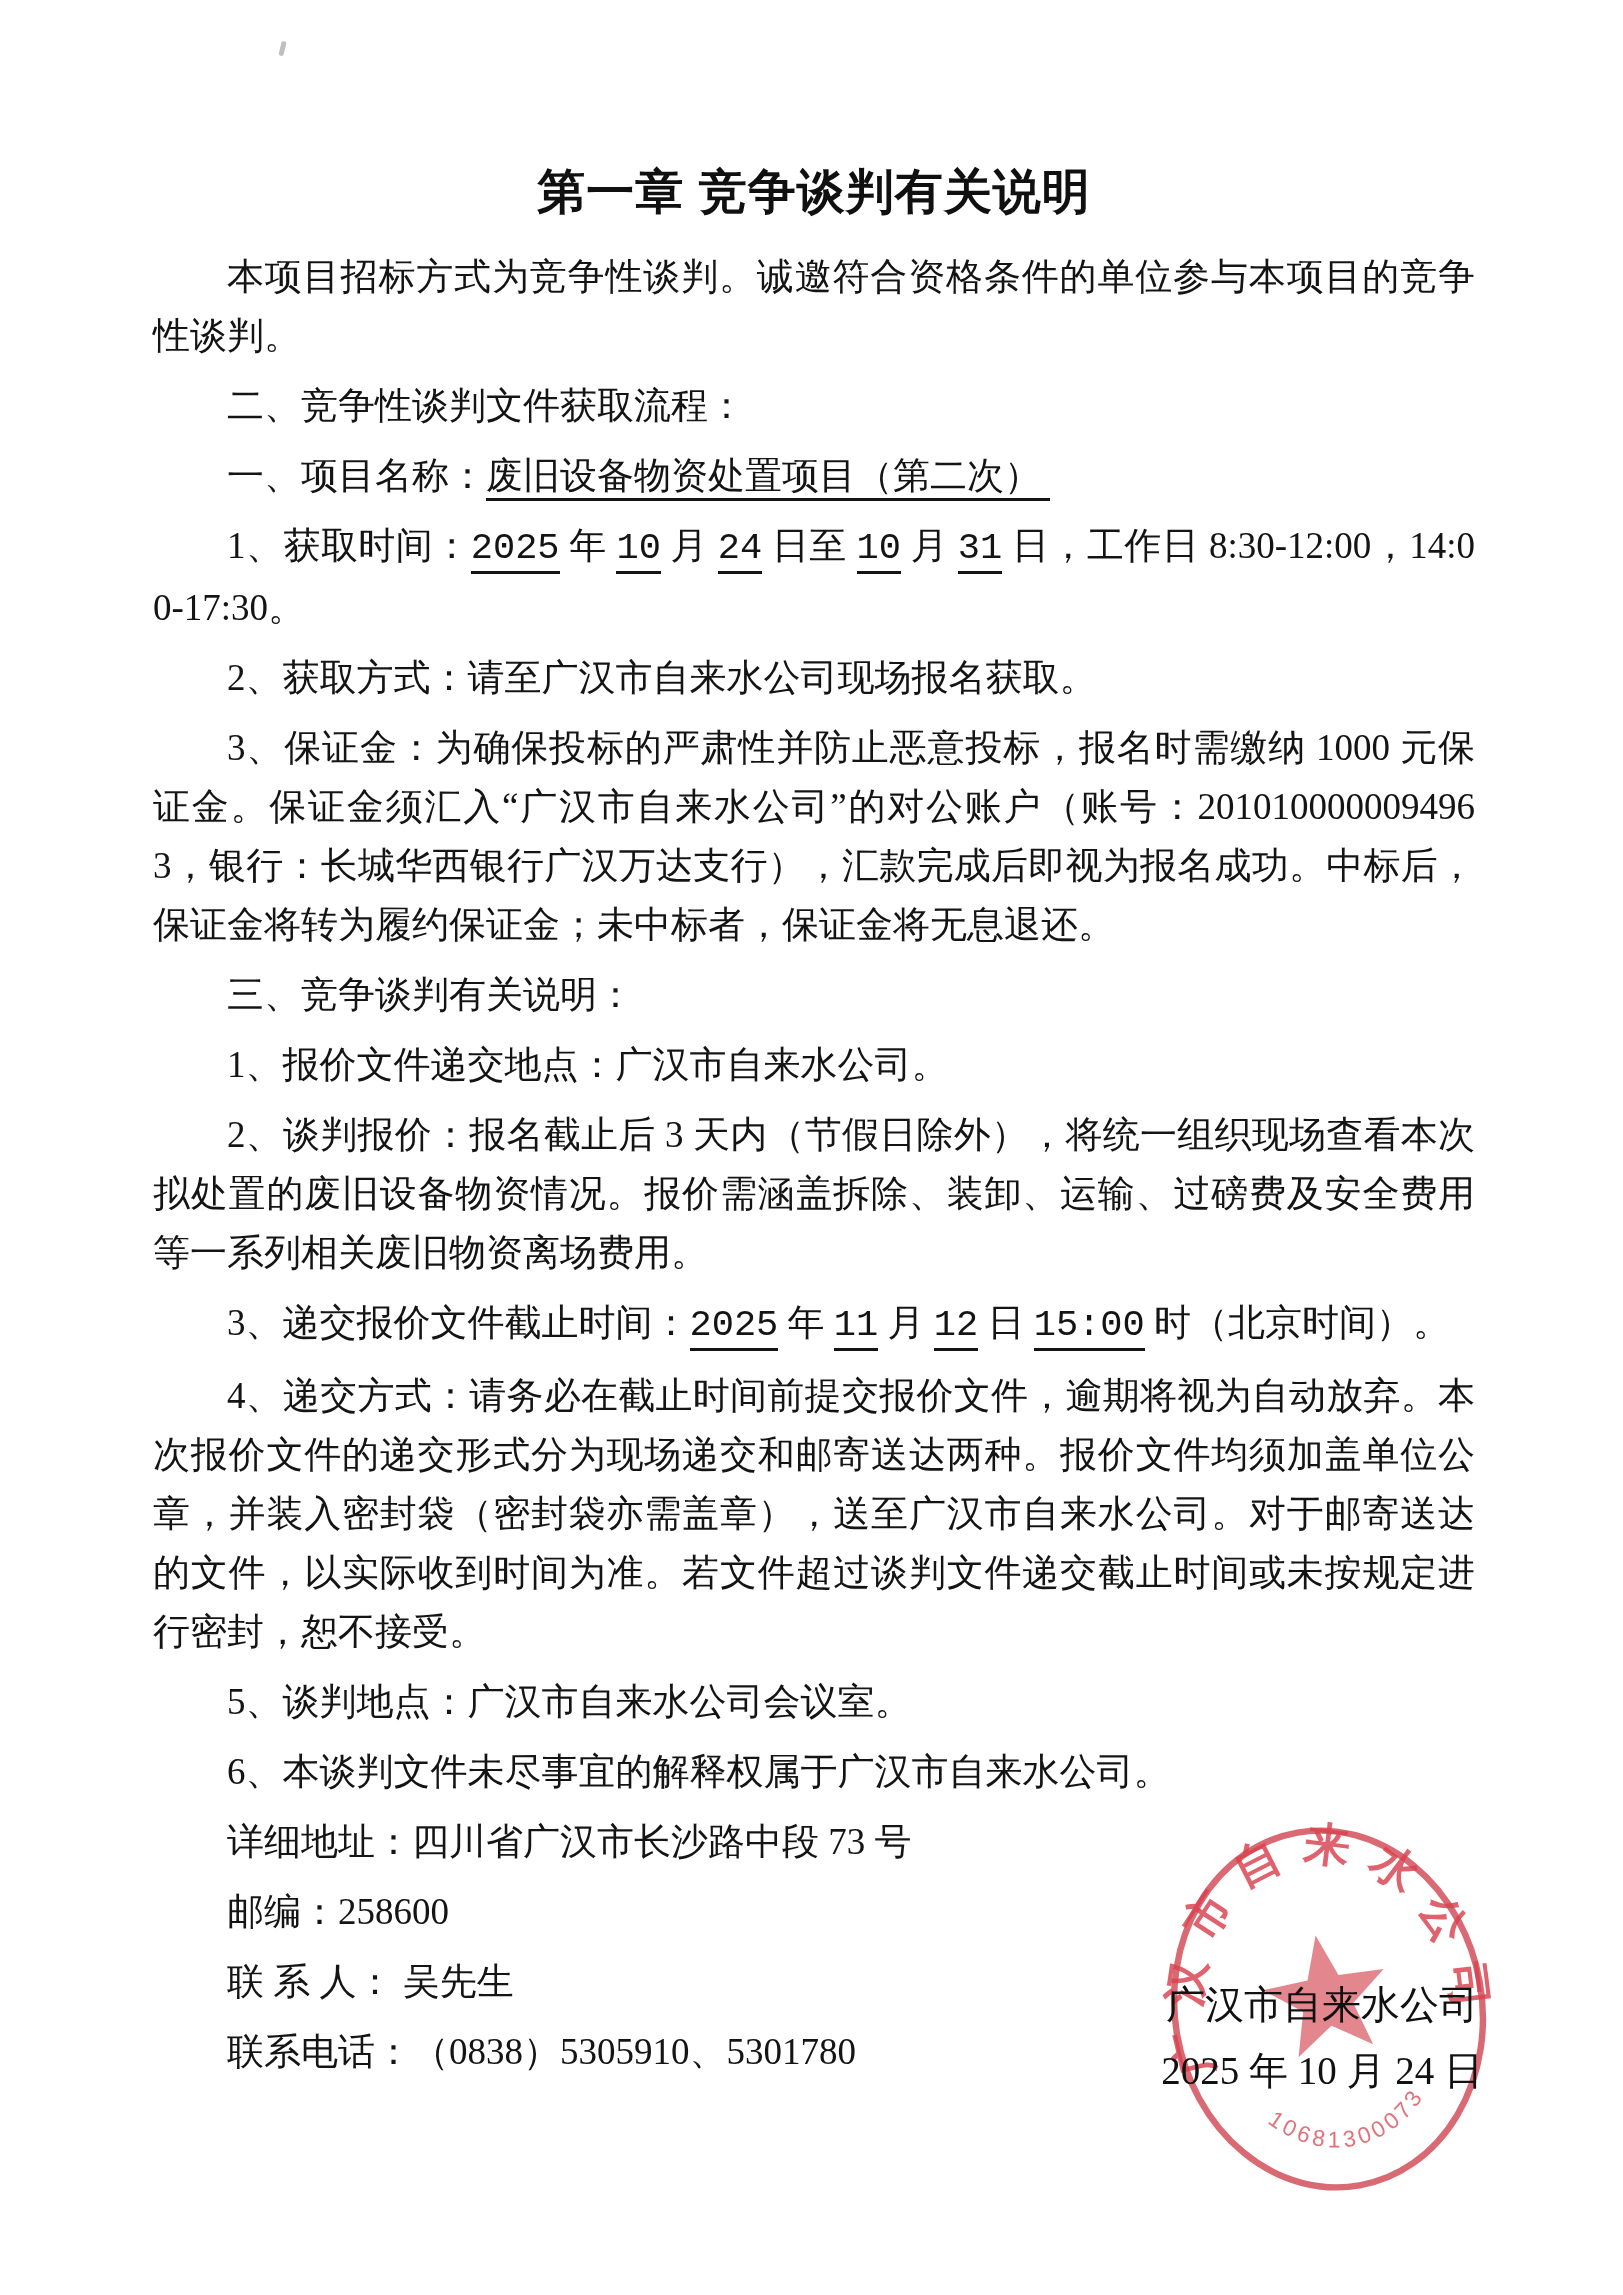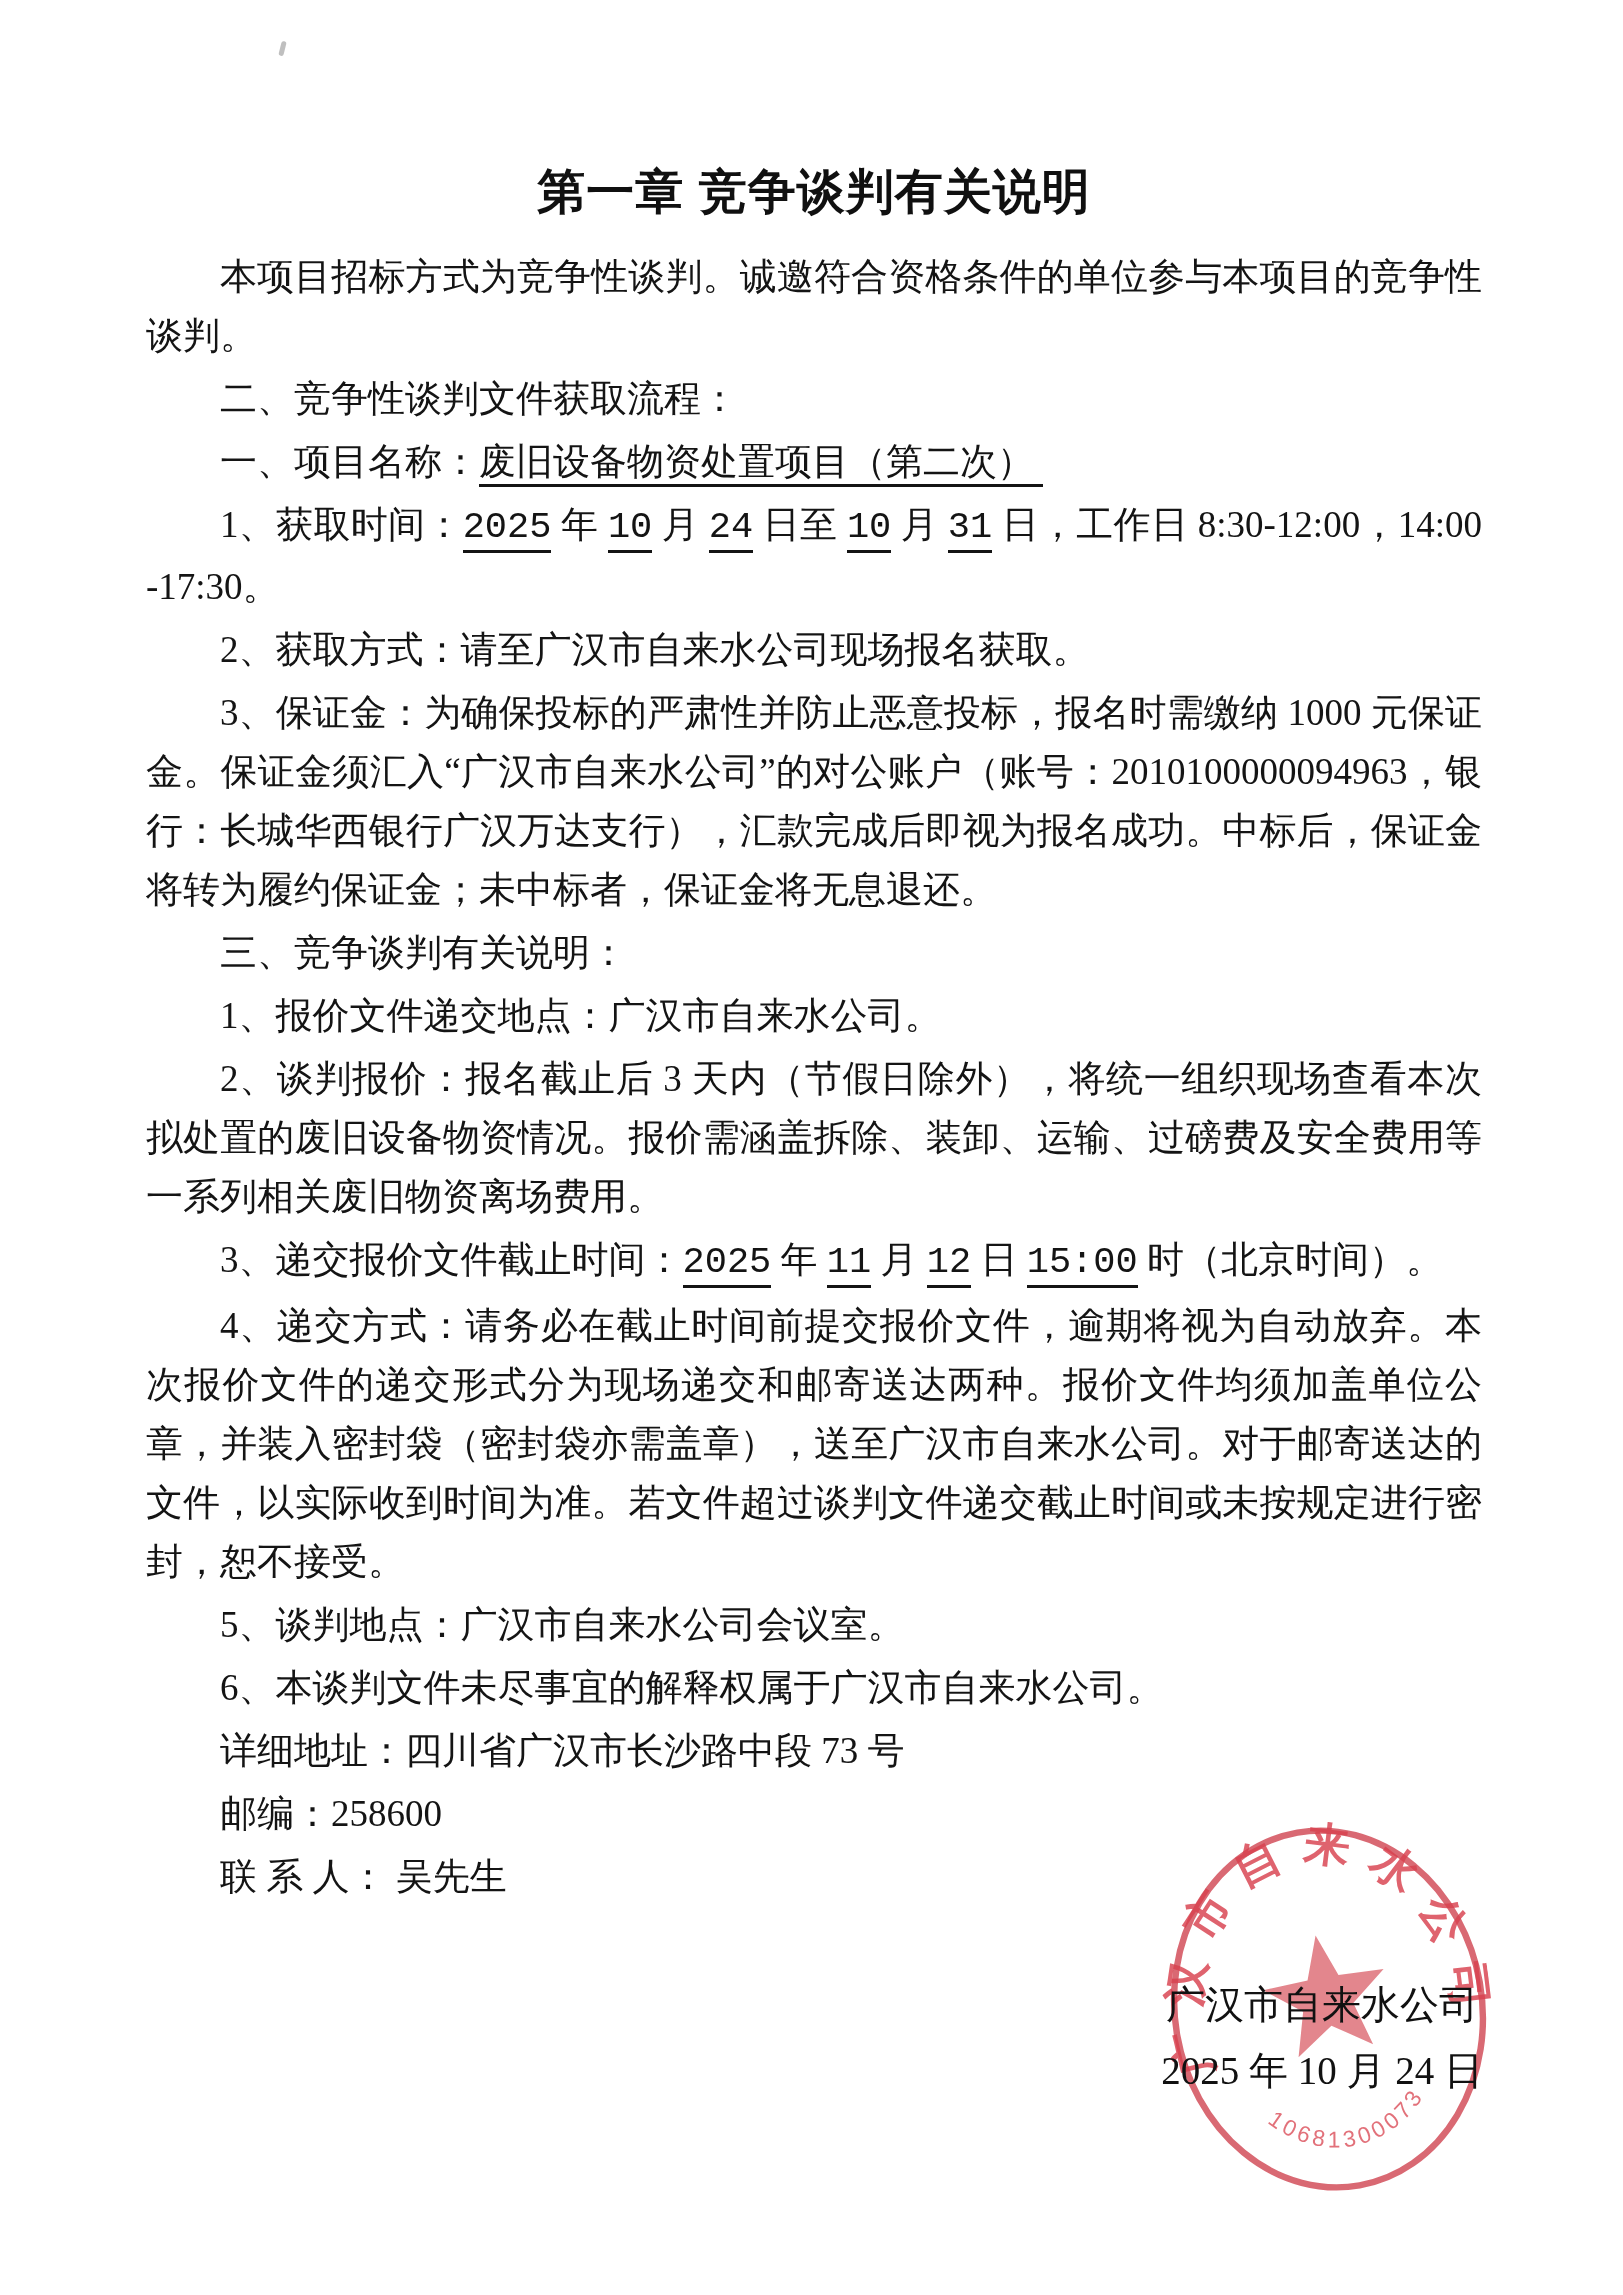--- a/index.html
+++ b/index.html
@@ -12,21 +12,21 @@
     position:absolute;left:0;top:0;right:0;bottom:0;
     padding:164px 137px 0 142px;box-sizing:border-box;
   }
   .title{
     font-family:"Liberation Sans","DejaVu Sans",sans-serif;
     font-weight:700;font-size:48px;line-height:1.15;
     text-align:center;margin:0 0 28px 0;letter-spacing:1px;color:#101010;
   }
   .para{
     font-size:37px;line-height:59px;text-align:justify;
-    text-indent:2em;margin:4px;word-break:break-all;
+    text-indent:2em;margin:11px;word-break:break-all;
   }
   .u{border-bottom:3.6px solid #141414;padding-bottom:1.5px;font-family:Liberation Mono, monospace;}
   .u-wide{border-bottom:3.6px solid #141414;padding-bottom:1.5px;padding-right:9.2px;}
   .mark{
     position:absolute;left:280px;top:41px;width:4.6px;height:15.3px;
     background:#8a8a8a;opacity:.55;border-radius:2.6px;transform:rotate(14deg);
   }
   .sig{
     position:absolute;left:1115px;top:1972px;width:414px;z-index:2;
     text-align:center;font-size:39px;line-height:66px;color:#111;
@@ -81,20 +81,21 @@
 
   <p class="para">6、本谈判文件未尽事宜的解释权属于广汉市自来水公司。</p>
 
 
   <p class="para">详细地址：四川省广汉市长沙路中段 73 号</p>
 
   <p class="para">邮编：258600</p>
 
   <p class="para">联 系 人： 吴先生</p>
 
+  <p class="para">联系电话：（0838）5305910、5301780</p>
 </div>
 
 <div class="seal">
   <svg viewBox="0 0 660 760" preserveAspectRatio="none">
     <defs>
       <path id="arcTop" d="M 109,530 A 255,300 0 1 1 551,530" fill="none"></path>
       <path id="arcBot" d="M 164,578 A 235,280 0 0 0 496,578" fill="none"></path>
     </defs>
     <ellipse cx="330" cy="380" rx="310" ry="360" fill="none" stroke="#cf4450" stroke-width="13" stroke-opacity="0.8"></ellipse>
     <polygon points="330,230 361.7,316.3 453.6,319.8 381.4,376.7 406.4,465.2 330,414 253.6,465.2 278.6,376.7 206.4,319.8 298.3,316.3" fill="#dd6b74" fill-opacity="0.82"></polygon>

